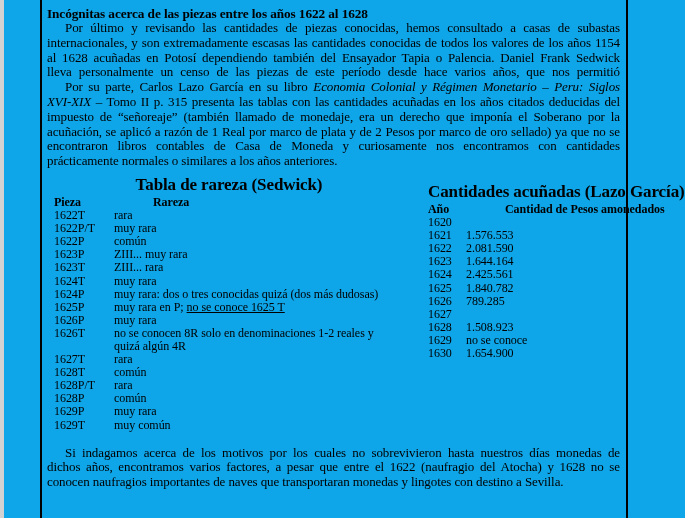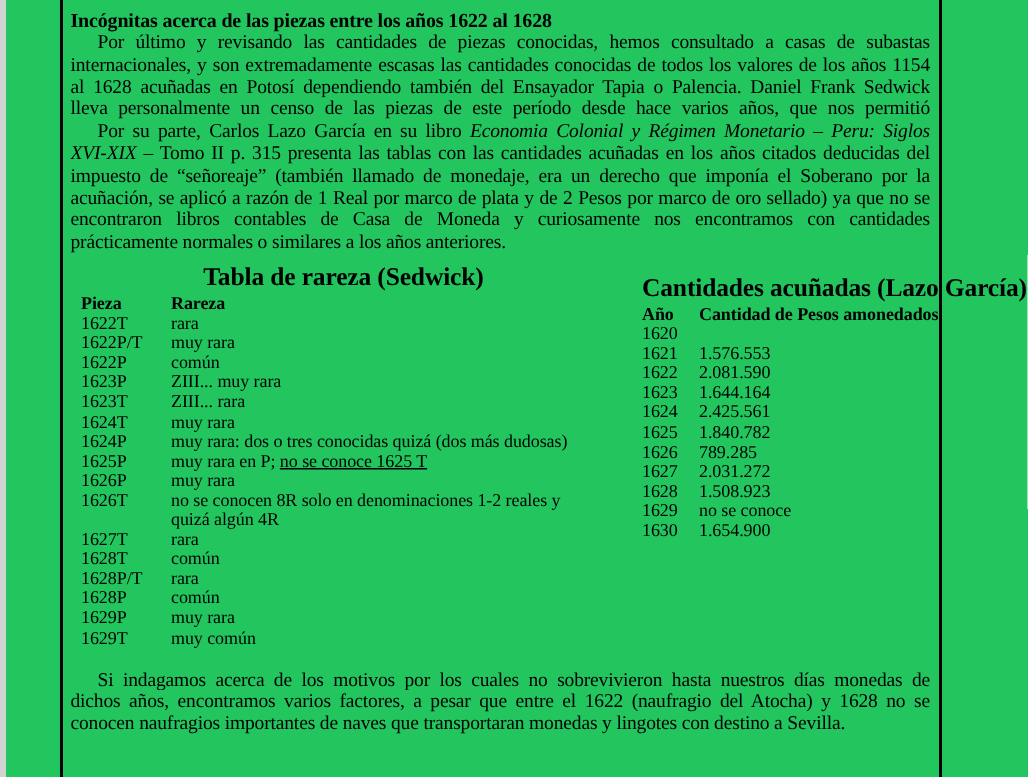--- a/index.html
+++ b/index.html
@@ -1,20 +1,20 @@
 <!DOCTYPE html>
 <html><head>
 <meta charset="utf-8">
 <style>
   html, body { margin: 0; padding: 0; background: #ffffff; }
   .page {
     position: relative;
     width: 685px;
     height: 518px;
-    background: #22c55e;
+    background: #0ea5e9;
     overflow: hidden;
     font-family: "Liberation Serif", serif;
     color: #000;
   }
   .edge-strip {
     position: absolute;
     left: 0; top: 0;
     width: 4px; height: 100%;
     background: #d2d2d2;
   }
@@ -58,21 +58,21 @@
     letter-spacing: -0.1px;
     margin-bottom: 4px;
     white-space: nowrap;
   }
   .trow {
     display: flex;
     font-size: 12px;
     line-height: 13.1px;
     letter-spacing: -0.05px;
   }
-  .trow.header { font-weight: bold; }
+  .trow.header { font-weight: bold; gap: 39px; }
   .col-left .c1 { flex: 0 0 60px; white-space: nowrap; }
   .col-right .c1 { flex: 0 0 38px; white-space: nowrap; }
   .c2 { flex: 1 1 auto; white-space: pre; }
   .closing { margin-top: 14px; }
 </style>
 </head>
 <body>
 
 <div class="page">
   <div class="edge-strip"></div>
@@ -199,21 +199,20 @@
         <div class="trow">
             <span class="c1">1625</span>
             <span class="c2">1.840.782</span>
           </div>
         <div class="trow">
             <span class="c1">1626</span>
             <span class="c2">789.285</span>
           </div>
         <div class="trow">
             <span class="c1">1627</span>
-            <span class="c2">2.031.272</span>
           </div>
         <div class="trow">
             <span class="c1">1628</span>
             <span class="c2">1.508.923</span>
           </div>
         <div class="trow">
             <span class="c1">1629</span>
             <span class="c2">no se conoce</span>
           </div>
         <div class="trow">

